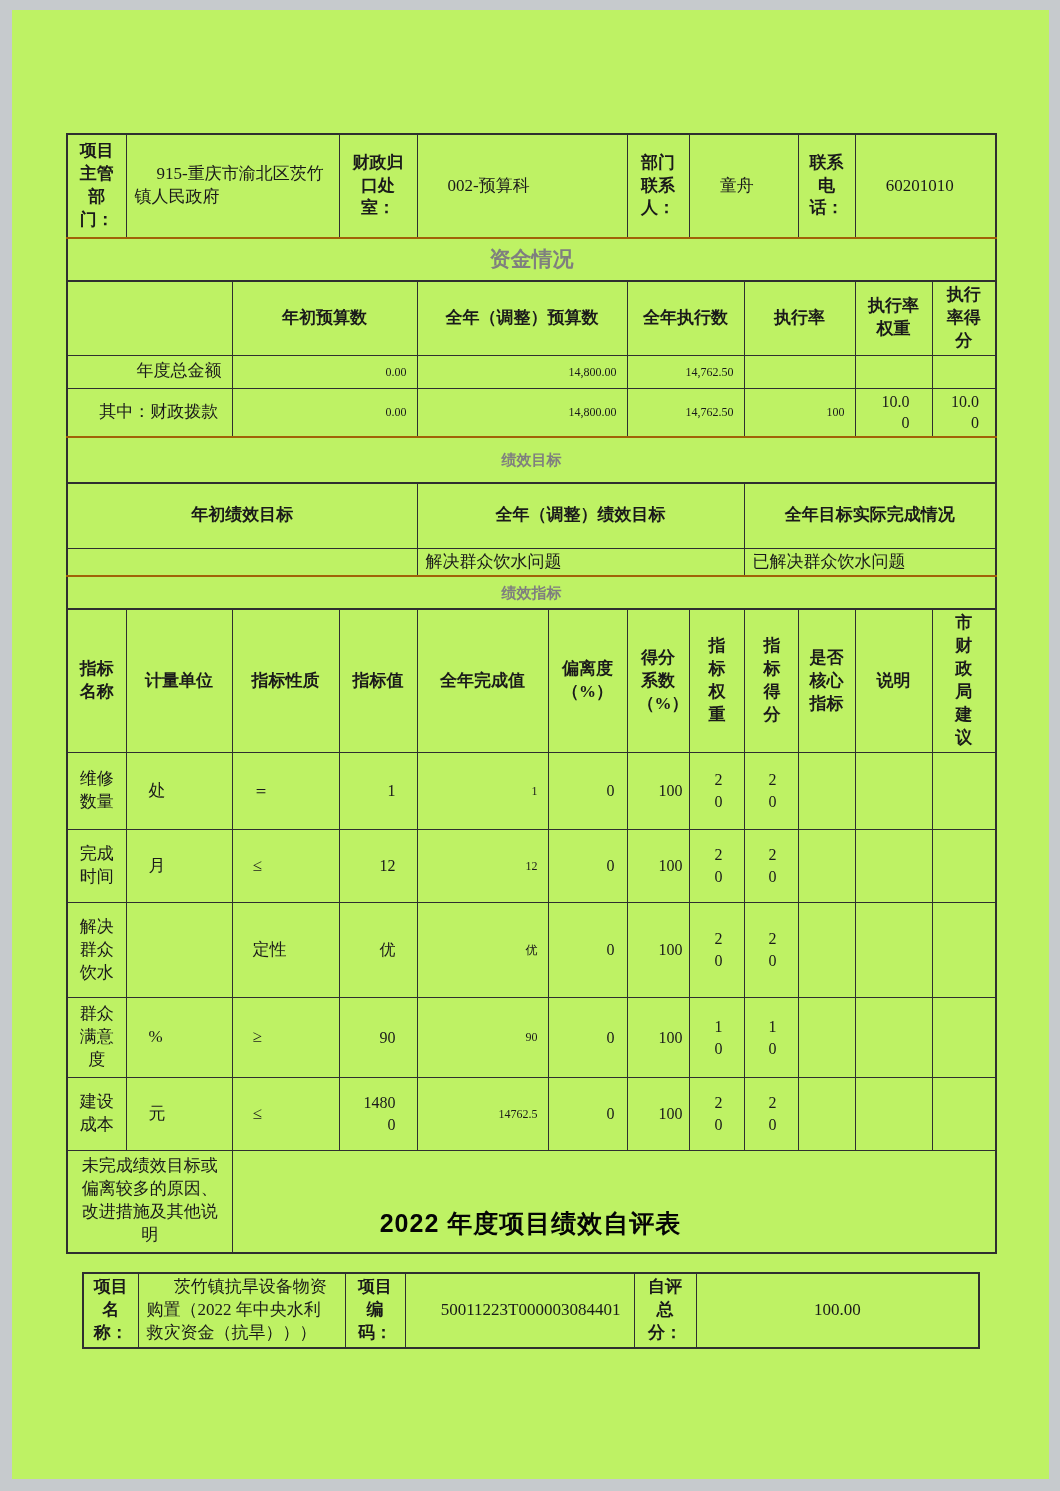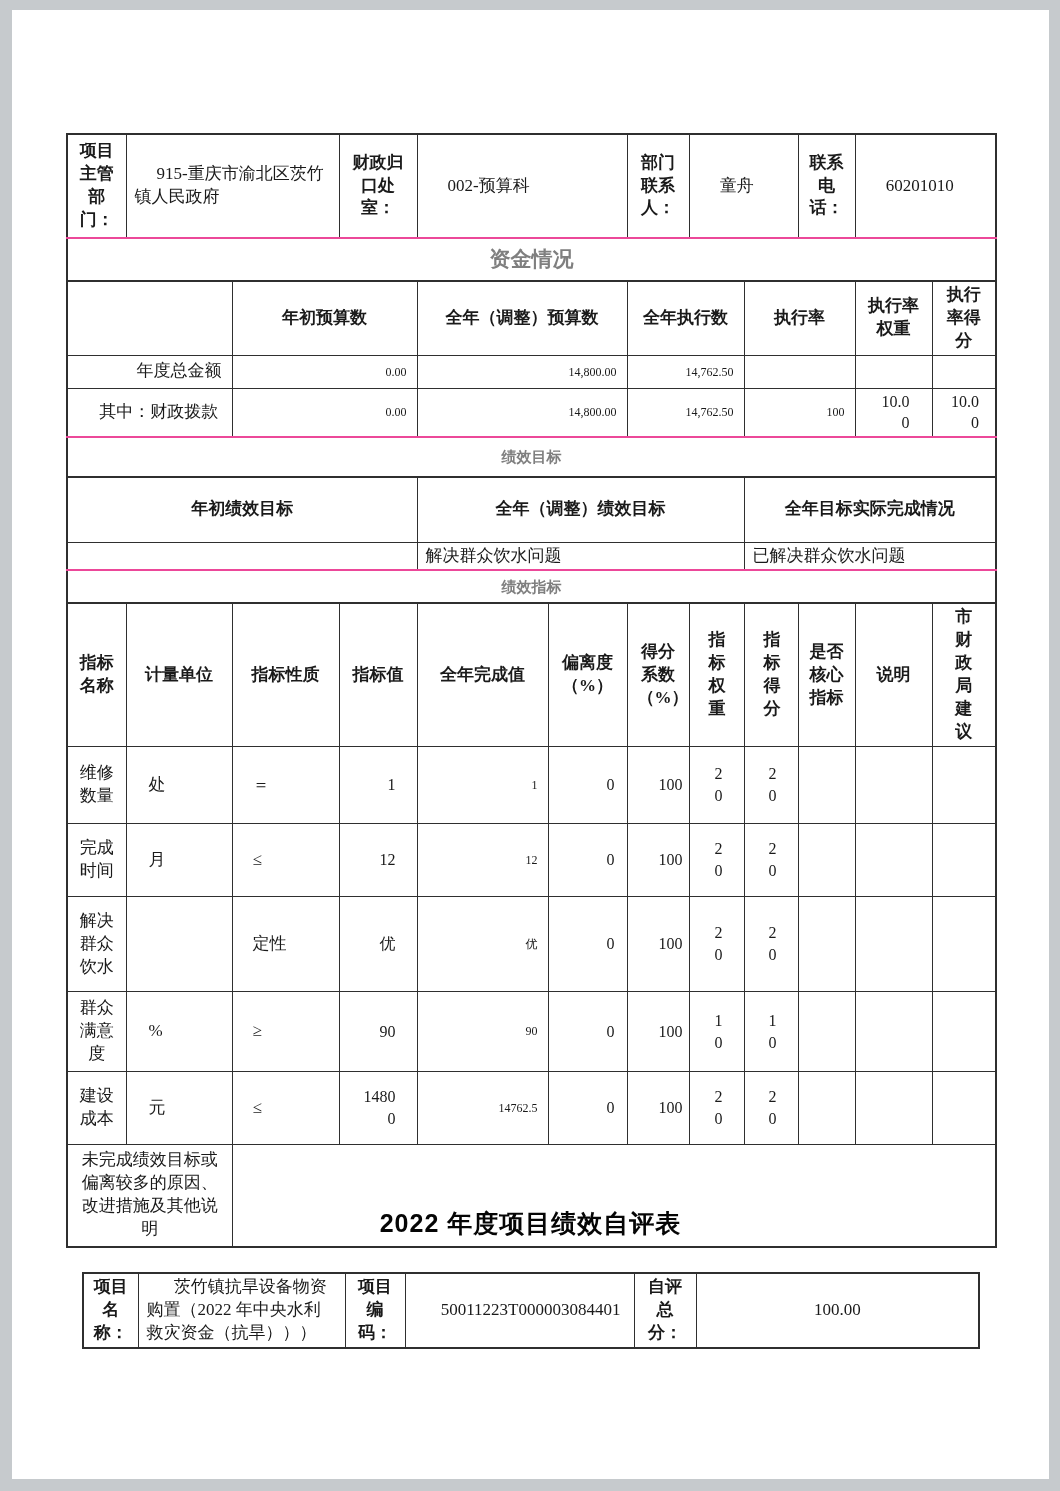--- a/index.html
+++ b/index.html
@@ -4,38 +4,38 @@
 <style>
   html,body{margin:0;padding:0;}
   body{
     width:1060px;height:1491px;position:relative;overflow:hidden;
     background:#c6cacd;
     font-family:"Liberation Serif","DejaVu Serif",serif;
     color:#1a1a1a;
   }
   .page{
     position:absolute;left:12px;top:10px;width:1037px;height:1469px;
-    background:#ffffff;
+    background:#bef264;
   }
   table{border-collapse:collapse;table-layout:fixed;}
   .main{position:absolute;left:54px;top:123px;width:929px;border:2px solid #2f2f2f;}
   .bottom{position:absolute;left:70px;top:1262px;width:896px;border:2px solid #2f2f2f;}
   td{
     border:1px solid #2f2f2f;vertical-align:middle;
     font-size:17px;line-height:1.35;padding:2px 6px;
     overflow:hidden;
   }
   
   .lbl{font-weight:600;text-align:center;padding:2px 11px;}
   .ind{text-align:left;padding:2px 8px;text-indent:1.3em;}
   
   .sec{
     font-family:Liberation Sans, sans-serif;
     font-weight:700;color:#7f7f7f;text-align:center;
-    border-top:2px solid #ec4899;border-bottom:2px solid #2f2f2f;
+    border-top:2px solid #a16207;border-bottom:2px solid #2f2f2f;
   }
   .sec1{font-size:21px;}
   .sec2{font-size:15px;}
   
   .hdr{font-weight:600;text-align:center;}
   .ihdr{font-weight:600;text-align:center;padding:2px 10px;}
   .vert{padding:2px 19px;}       
   .tight{padding:2px 20px;}       
   
   .num{text-align:right;font-size:12px;padding-right:10px;}
@@ -118,21 +118,21 @@
     <tr style="height:45px">
       <td class="leftname" colspan="2">其中：财政拨款</td>
       <td class="num" colspan="2">0.00</td>
       <td class="num" colspan="2">14,800.00</td>
       <td class="num" colspan="2">14,762.50</td>
       <td class="num" colspan="2">100</td>
       <td class="wrap11">10.00</td>
       <td class="wrap12">10.00</td>
     </tr>
 
-    <tr style="height:40px">
+    <tr style="height:46px">
       <td class="sec sec2" colspan="12">绩效目标</td>
     </tr>
     <tr style="height:65px">
       <td class="hdr" colspan="4">年初绩效目标</td>
       <td class="hdr" colspan="4">全年（调整）绩效目标</td>
       <td class="hdr" colspan="4">全年目标实际完成情况</td>
     </tr>
     <tr style="height:27px">
       <td class="goalval" colspan="4"></td>
       <td class="goalval" colspan="4">解决群众饮水问题</td>

